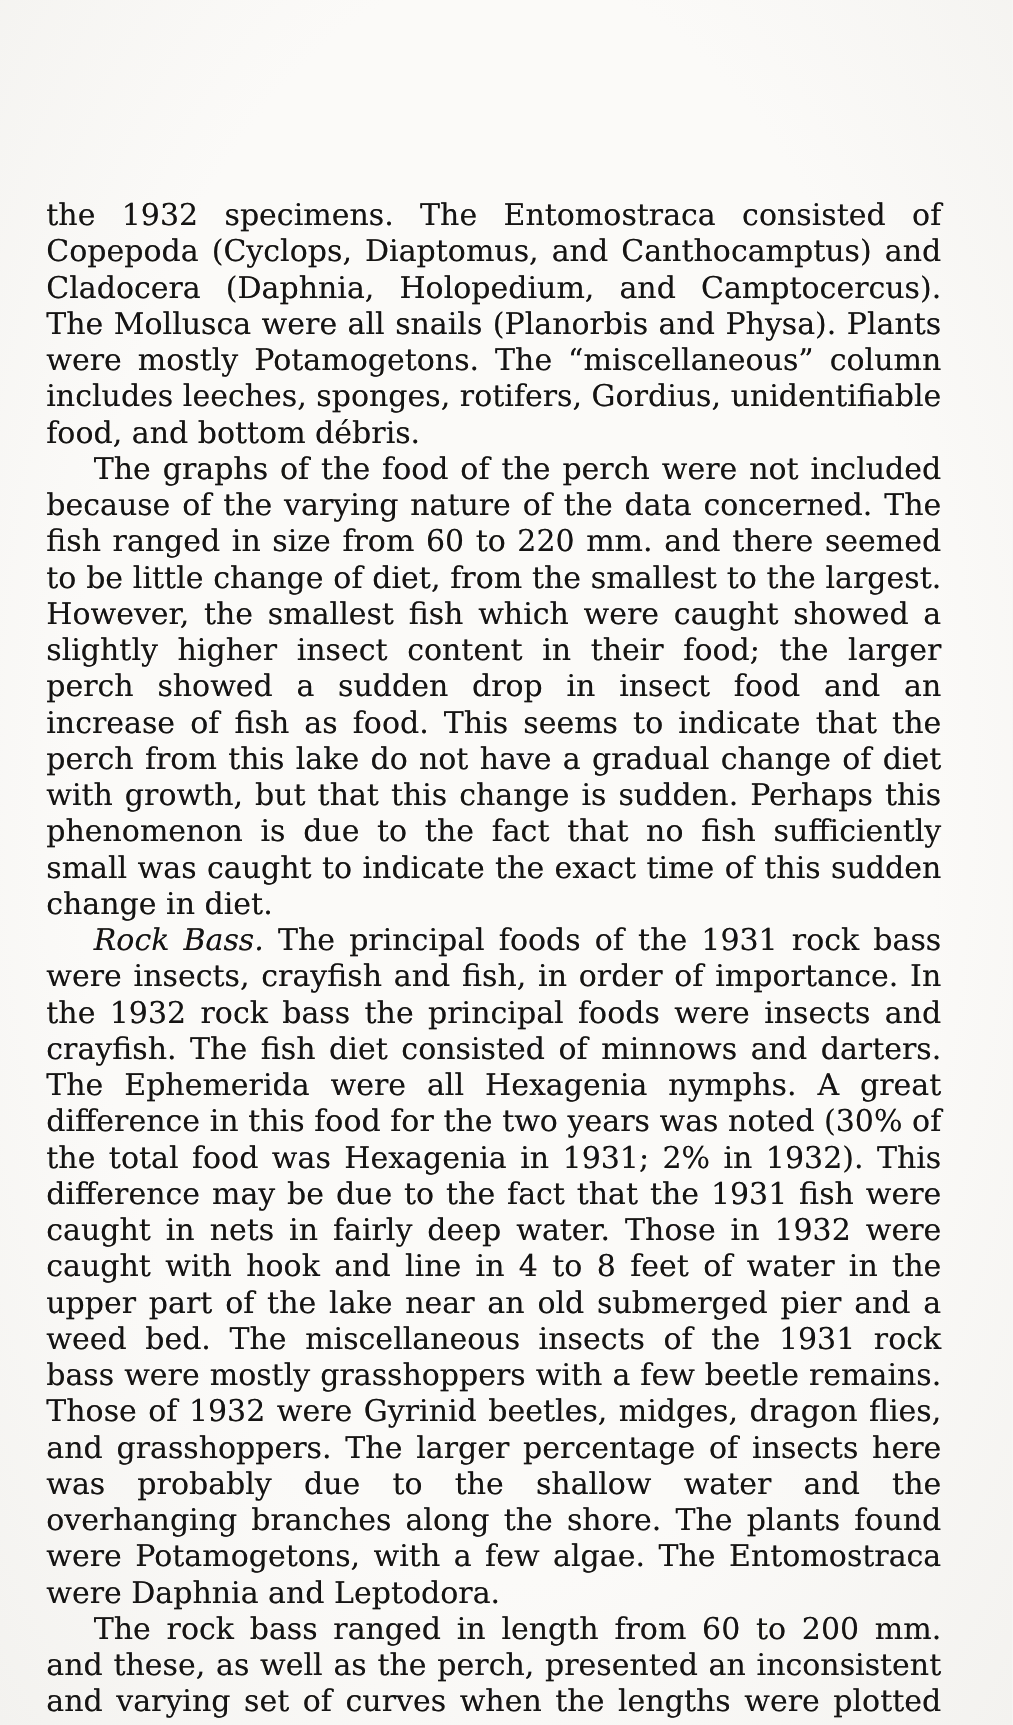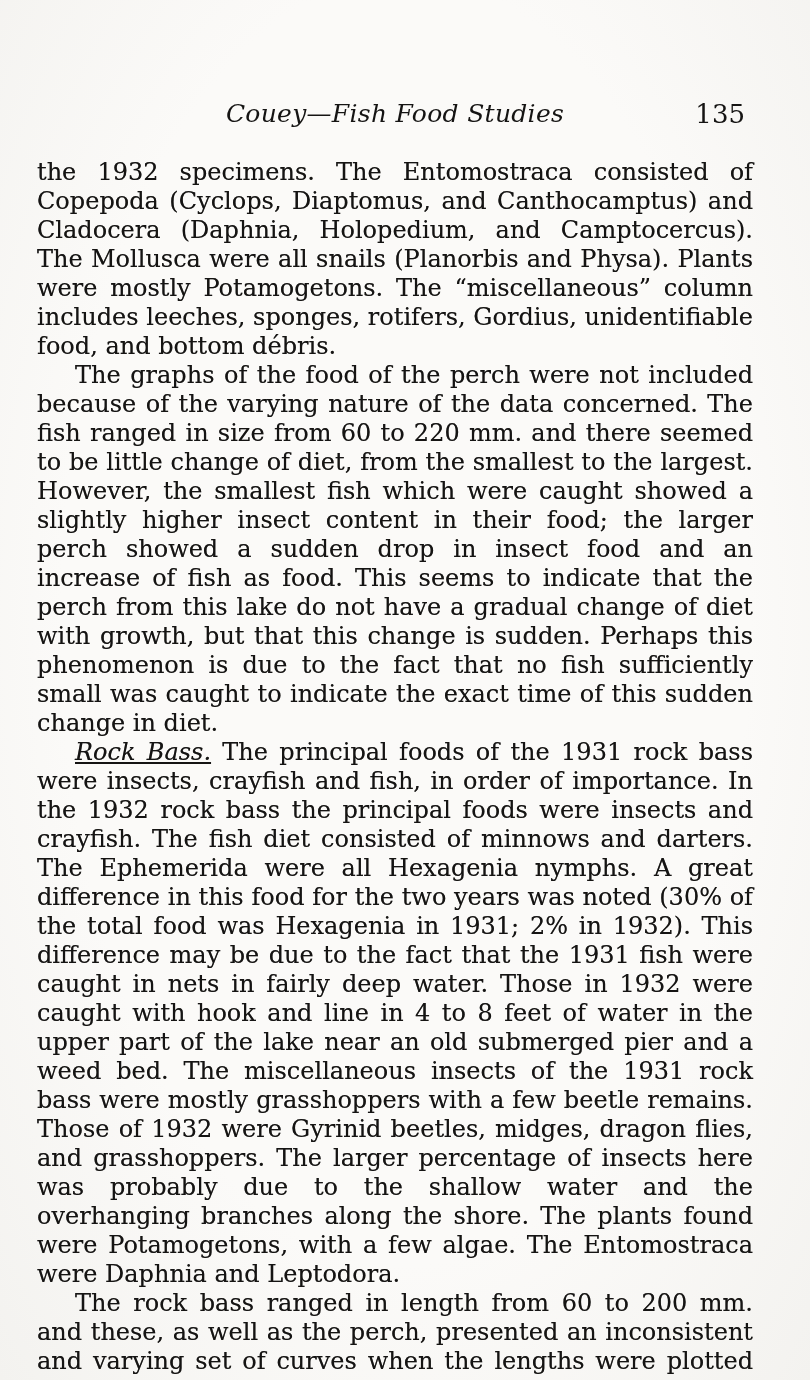--- a/index.html
+++ b/index.html
@@ -53,32 +53,27 @@
   }
   .para {
     margin: 0;
     padding: 0;
   }
   .para.indent {
     text-indent: 38px;
   }
   .lead-italic {
     font-style: italic;
-    text-decoration: underline;
   }
 </style>
 </head>
 <body>
 
 <div class="page">
 
-  <div class="page-header">
-    <span class="running-title">Couey—Fish Food Studies</span>
-    <span class="page-number">135</span>
-  </div>
 
   <div class="page-body">
 
     <p class="para">the 1932 specimens.  The Entomostraca consisted of Copepoda (Cyclops, Diaptomus, and Canthocamptus) and Cladocera (Daphnia, Holopedium, and Camptocercus).  The Mollusca were all snails (Planorbis and Physa).  Plants were mostly Potamogetons.  The “miscellaneous” column includes leeches, sponges, rotifers, Gordius, unidentifiable food, and bottom débris.</p>
 
     <p class="para indent">The graphs of the food of the perch were not included because of the varying nature of the data concerned.  The fish ranged in size from 60 to 220 mm. and there seemed to be little change of diet, from the smallest to the largest.  However, the smallest fish which were caught showed a slightly higher insect content in their food; the larger perch showed a sudden drop in insect food and an increase of fish as food.  This seems to indicate that the perch from this lake do not have a gradual change of diet with growth, but that this change is sudden.  Perhaps this phenomenon is due to the fact that no fish sufficiently small was caught to indicate the exact time of this sudden change in diet.</p>
 
     <p class="para indent"><span class="lead-italic">Rock Bass.</span> <span>The principal foods of the 1931 rock bass were insects, crayfish and fish, in order of importance.  In the 1932 rock bass the principal foods were insects and crayfish.  The fish diet consisted of minnows and darters.  The Ephemerida were all Hexagenia nymphs.  A great difference in this food for the two years was noted (30% of the total food was Hexagenia in 1931; 2% in 1932).  This difference may be due to the fact that the 1931 fish were caught in nets in fairly deep water. Those in 1932 were caught with hook and line in 4 to 8 feet of water in the upper part of the lake near an old submerged pier and a weed bed.  The miscellaneous insects of the 1931 rock bass were mostly grasshoppers with a few beetle remains.  Those of 1932 were Gyrinid beetles, midges, dragon flies, and grasshoppers.  The larger percentage of insects here was probably due to the shallow water and the overhanging branches along the shore.  The plants found were Potamogetons, with a few algae. The Entomostraca were Daphnia and Leptodora.</span></p>
 
     <p class="para indent">The rock bass ranged in length from 60 to 200 mm. and these, as well as the perch, presented an inconsistent and varying set of curves when the lengths were plotted against the foods. The smaller rock bass ate principally insects until they reached about 130 mm., at which time there was a decrease in insects and an increase in crayfish and fish in their diets.</p>

